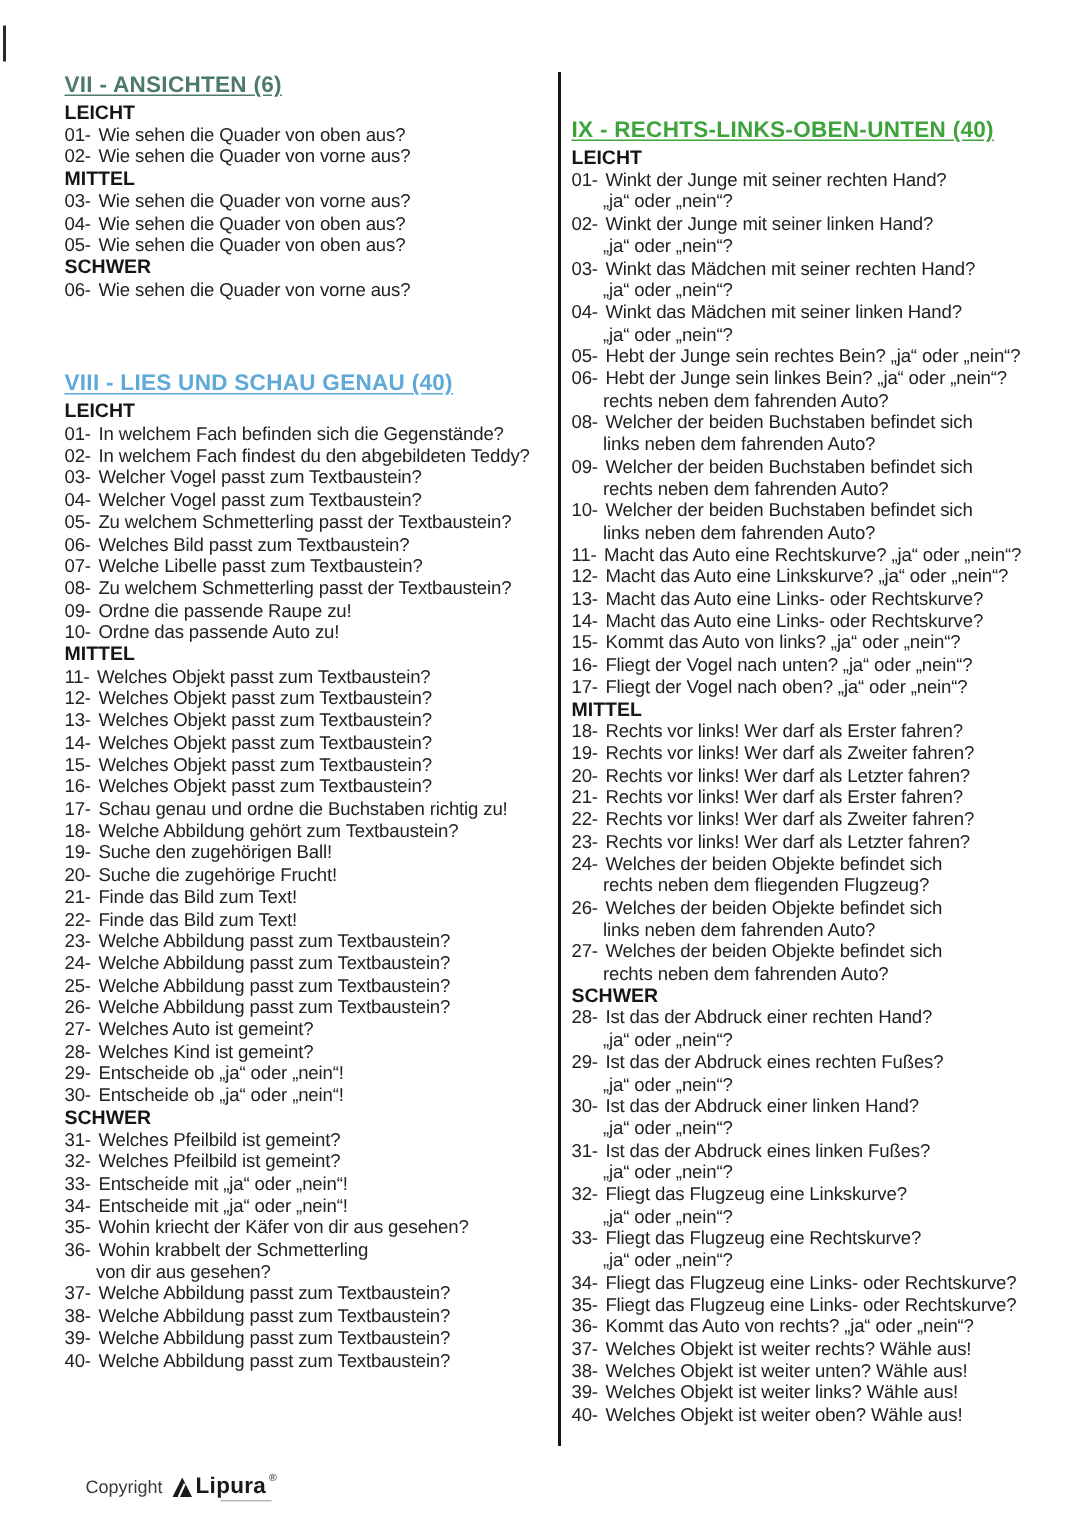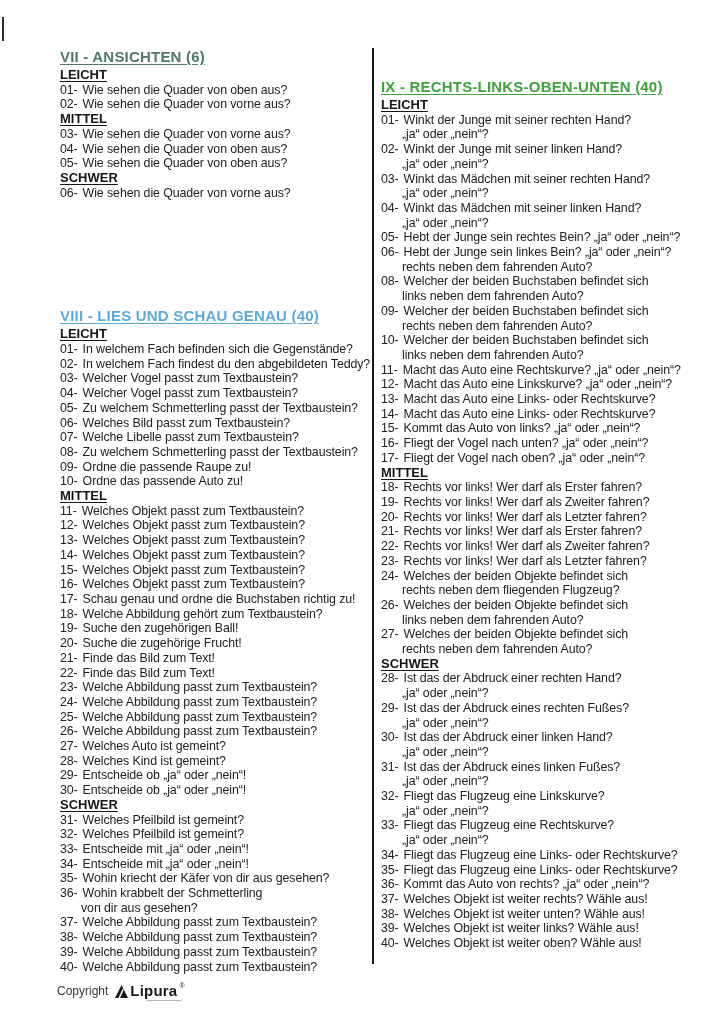--- a/index.html
+++ b/index.html
@@ -3,30 +3,30 @@
 <meta charset="utf-8">
 <style>
   html, body { margin:0; padding:0; background:#e8e8e8; }
   .page {
     position:relative; width:724px; height:1024px; background:#ffffff;
     font-family:"Liberation Sans", sans-serif; overflow:hidden;
   }
   .edge-mark { position:absolute; left:2px; top:17px; width:2px; height:24px; background:#2a2a2a; }
   .divider { position:absolute; left:372px; top:48px; width:2px; height:916px; background:#161616; }
   .col { position:absolute; top:48px; }
-  .col-left  { left:60px;  width:312px; }
+  .col-left  { left:43px;  width:312px; }
   .col-right { left:381px; width:340px;margin-top:30px; }
-  .col-left .section + .section { margin-top:107px; }
+  .col-left .section + .section { margin-top:47px; }
   .sec-title {
     font-size:15px; font-weight:bold; margin:0 0 3px 0; line-height:17px;
     text-decoration:underline; text-underline-offset:2px; letter-spacing:0.2px; white-space:nowrap;
   }
   .difficulty {
     font-weight:bold; font-size:13px; line-height:14.7px; color:#161616;
-    text-decoration:underline; text-underline-offset:2px; white-space:nowrap;
+    text-underline-offset:2px; white-space:nowrap;
   }
   .line { font-size:12.4px; line-height:14.7px; color:#222; white-space:nowrap; letter-spacing:-0.1px; }
   .num  { margin-right:5px; }
   .cont { padding-left:21px; }
   .footer { position:absolute; left:57px; top:983px; display:flex; align-items:center; gap:7px; }
   .copyright { font-size:12px; color:#3a3a3a; }
   .logo { display:inline-flex; align-items:flex-start; gap:2px; position:relative; }
   .logo svg { display:block; margin-top:2px; }
   .brand { font-weight:bold; font-size:15px; color:#1a1a1a; letter-spacing:0.2px; line-height:16px; }
   .brand-mark { font-size:7px; color:#1a1a1a; position:relative; top:-1px; }

